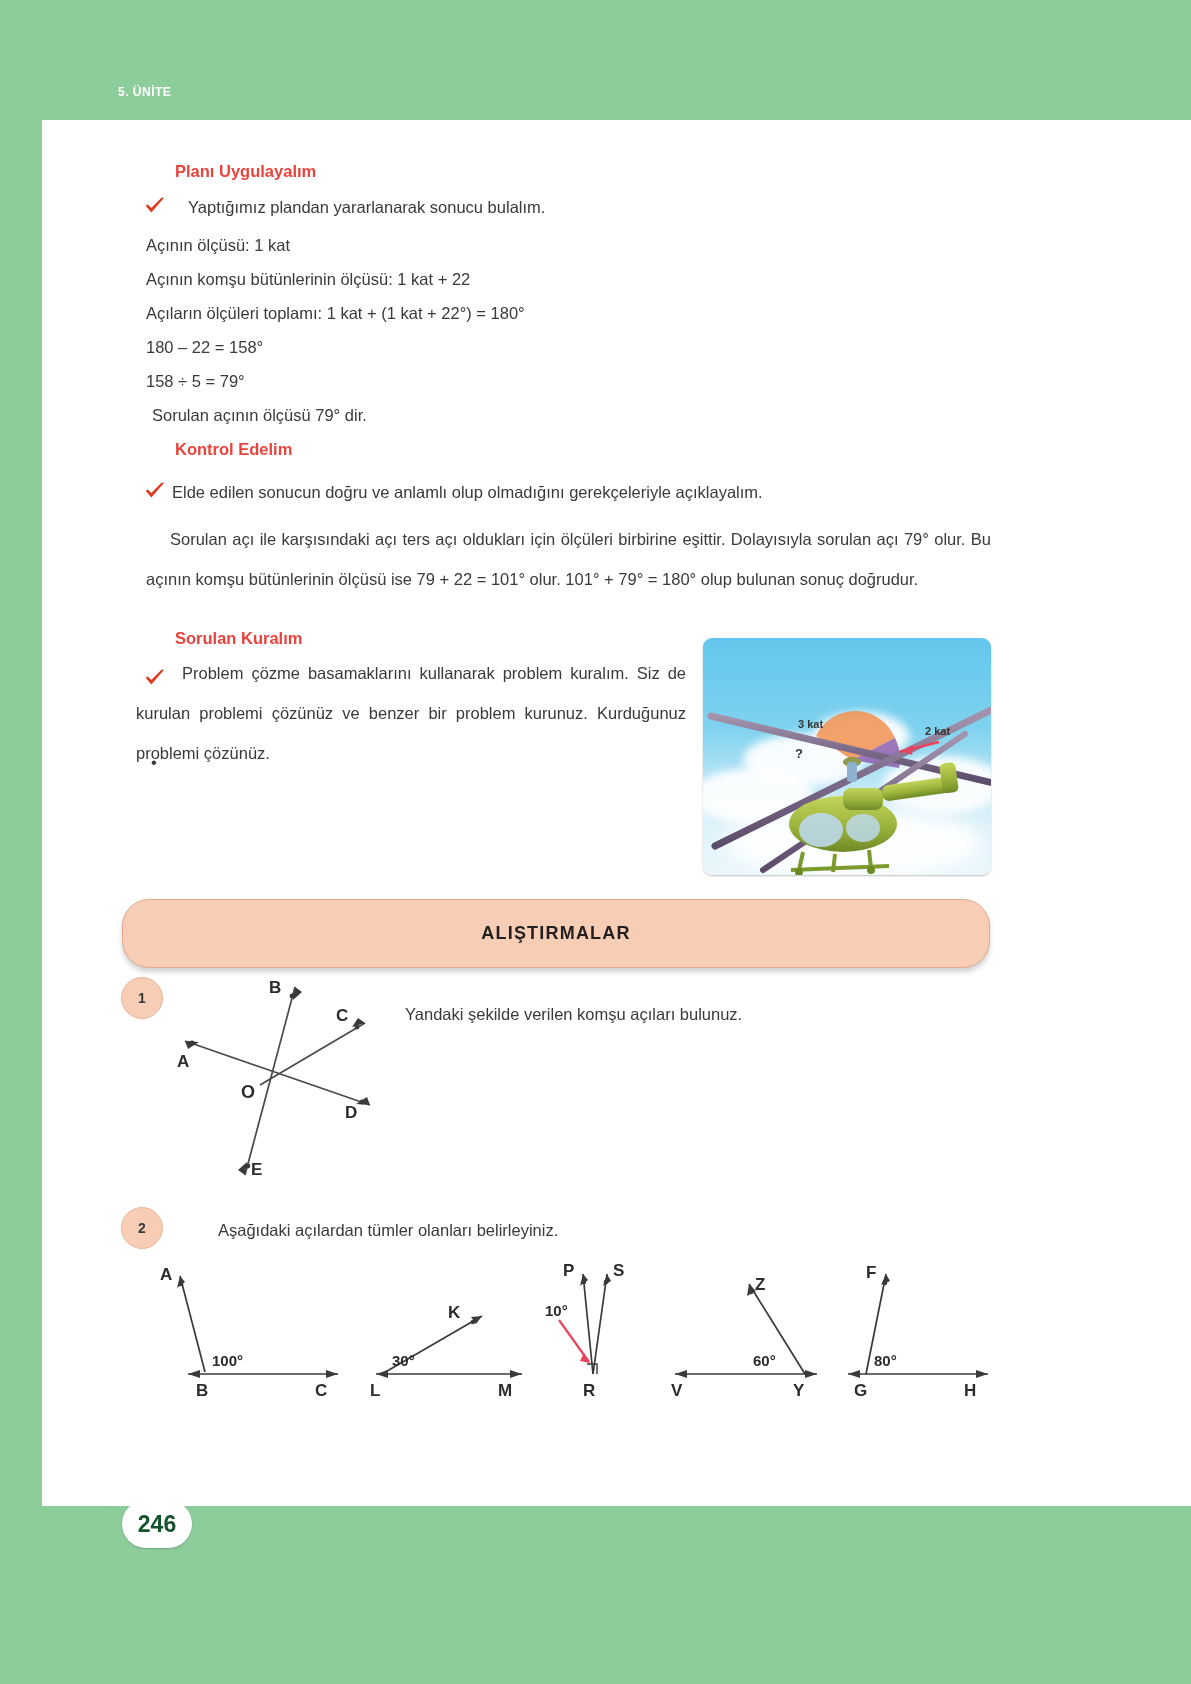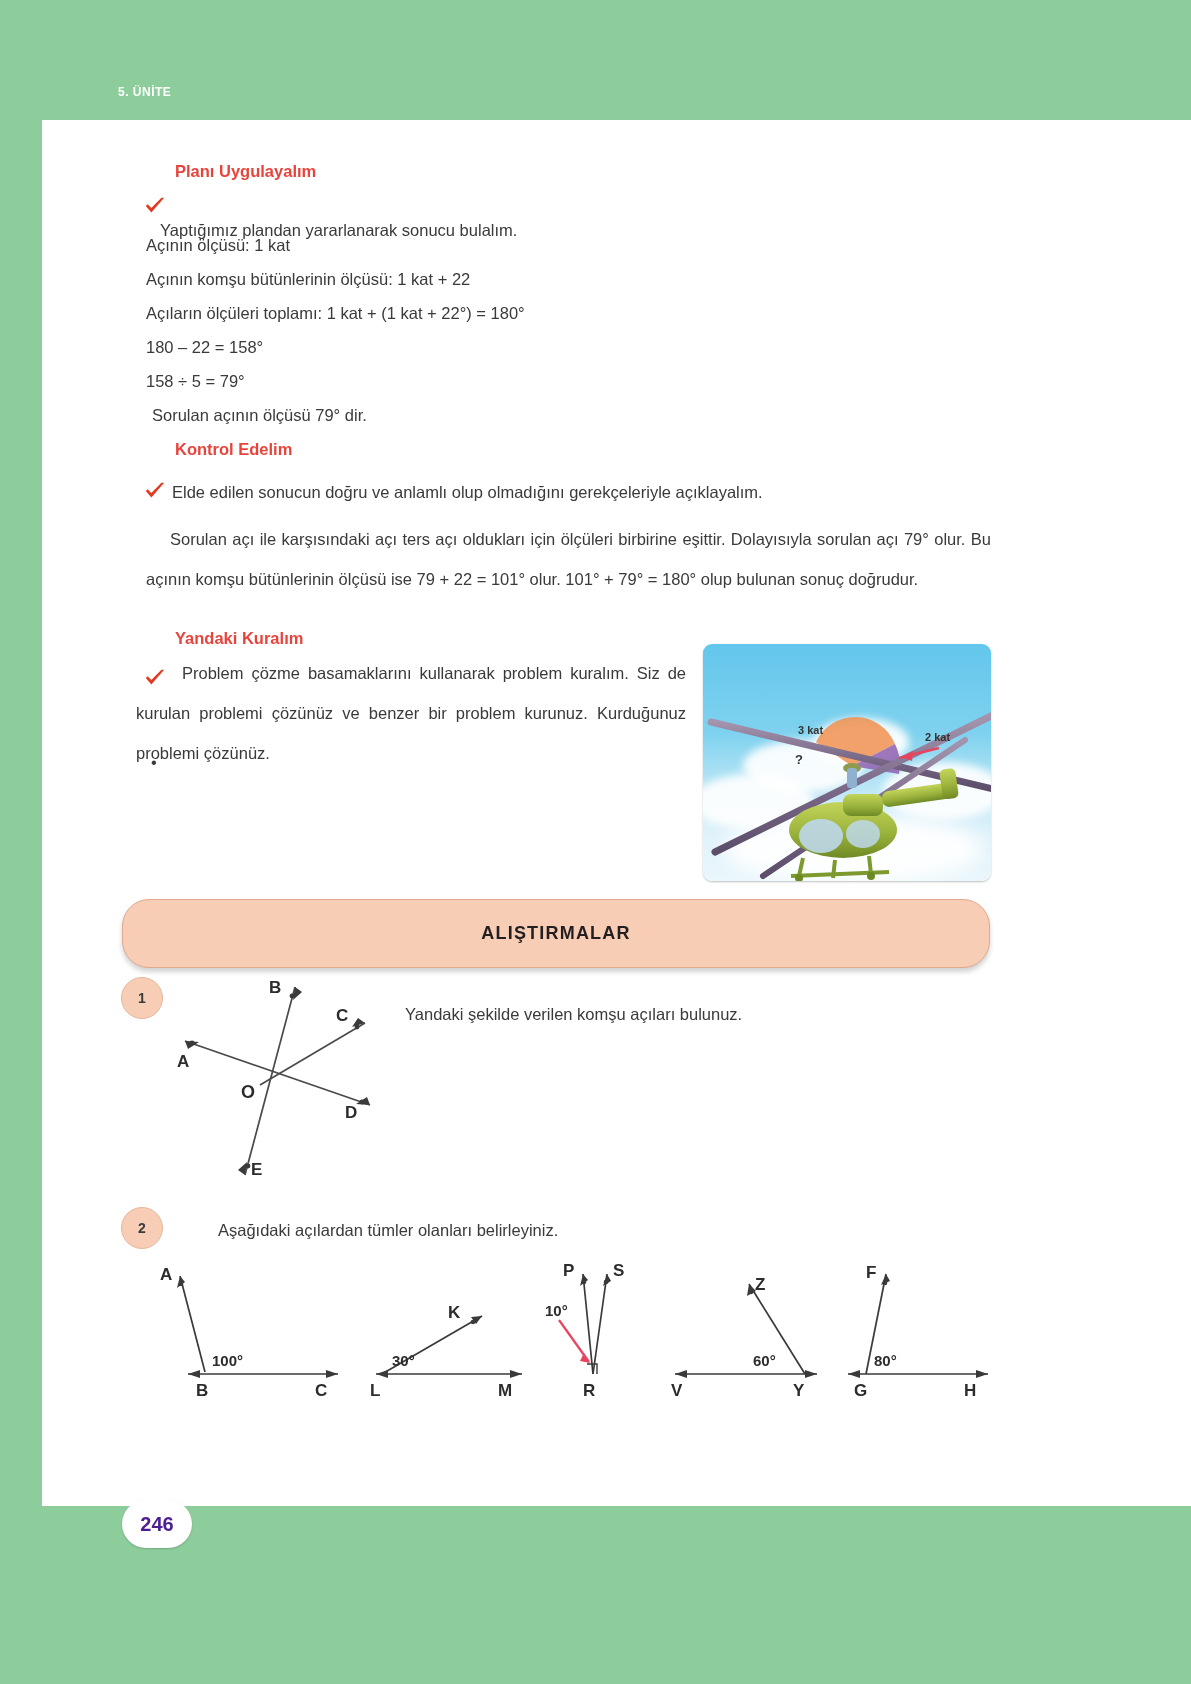--- a/index.html
+++ b/index.html
@@ -87,21 +87,20 @@
   }
   
   .heli-box {
     position: absolute;
     left: 703px; top: 638px;
     width: 288px; height: 237px;
     border-radius: 9px;
     overflow: hidden;
     background: linear-gradient(to bottom, #63c6ec 0%, #7fd2ef 38%, #bfe7f6 62%, #dff2fa 80%, #eaf7fc 100%);
     box-shadow: 0 1px 2px rgba(0,0,0,.25);
-    margin-top: 6px;
   }
   .cloud {
     position: absolute;
     background: #ffffff;
     border-radius: 50%;
     filter: blur(4px);
     opacity: .92;
   }
   .ex-banner {
     position: absolute;
@@ -141,23 +140,23 @@
   }
   .pagenum {
     position: absolute;
     left: 122px; top: 1500px;
     width: 70px; height: 48px;
     border-radius: 24px;
     background: #ffffff;
     display: flex;
     align-items: center;
     justify-content: center;
-    font-size: 20px;
+    font-size: 23px;
     font-weight: bold;
-    color: #4c1d95;
+    color: #14532d;
     box-shadow: 0 1px 2px rgba(0,0,0,.18);
   }
   svg { display: block; }
 </style>
 </head>
 <body>
 
 <div class="page-bg"></div>
 <div class="top-above"></div>
 <div class="top-header"></div>
@@ -167,39 +166,39 @@
 
 <div class="unit-label">5. ÜNİTE</div>
 
 <div class="content">
 
   <div class="red-head" style="left:175px; top:162px;">Planı Uygulayalım</div>
 
   <svg class="check" style="left:144px; top:196px;" viewBox="0 0 24 24">
     <path d="M2 11 L8 18 L22 2 L19 2 L8 13 L4 9 Z" fill="#e03a20"></path>
   </svg>
-  <div class="body-line" style="left:160px; top:198px;margin-top:23px;">Yaptığımız plandan yararlanarak sonucu bulalım.</div>
+  <div class="body-line" style="left:188px; top:198px;">Yaptığımız plandan yararlanarak sonucu bulalım.</div>
 
   <div class="body-line" style="left:146px; top:236px;">Açının ölçüsü: 1 kat</div>
   <div class="body-line" style="left:146px; top:270px;text-align:right;">Açının komşu bütünlerinin ölçüsü: 1 kat + 22</div>
   <div class="body-line" style="left:146px; top:304px;">Açıların ölçüleri toplamı: 1 kat + (1 kat + 22°) = 180°</div>
   <div class="body-line" style="left:146px; top:338px;">180 – 22 = 158°</div>
   <div class="body-line" style="left:146px; top:372px;">158 ÷ 5 = 79°</div>
   <div class="body-line" style="left:152px; top:406px;">Sorulan açının ölçüsü 79° dir.</div>
 
   <div class="red-head" style="left:175px; top:440px;">Kontrol Edelim</div>
 
   <svg class="check" style="left:144px; top:481px;" viewBox="0 0 24 24">
     <path d="M2 11 L8 18 L22 2 L19 2 L8 13 L4 9 Z" fill="#e03a20"></path>
   </svg>
   <div class="body-line" style="left:172px; top:483px;">Elde edilen sonucun doğru ve anlamlı olup olmadığını gerekçeleriyle açıklayalım.</div>
 
   <div class="para" style="left:146px; top:519px; width:845px; text-indent:24px;">Sorulan açı ile karşısındaki açı ters açı oldukları için ölçüleri birbirine eşittir. Dolayısıyla sorulan açı 79° olur. Bu açının komşu bütünlerinin ölçüsü ise 79 + 22 = 101° olur. 101° + 79° = 180° olup bulunan sonuç doğrudur.</div>
 
-  <div class="red-head" style="left:175px; top:629px;">Yandaki Kuralım</div>
+  <div class="red-head" style="left:175px; top:629px;">Sorulan Kuralım</div>
 
   <svg class="check" style="left:144px; top:668px;" viewBox="0 0 24 24">
     <path d="M2 11 L8 18 L22 2 L19 2 L8 13 L4 9 Z" fill="#e03a20"></path>
   </svg>
   <div class="para" style="left:136px; top:653px; width:550px; text-indent:46px;">Problem çözme basamaklarını kullanarak problem kuralım. Siz de kurulan problemi çözünüz ve benzer bir problem kurunuz. Kurduğunuz problemi çözünüz.</div>
 
   <div class="body-line" style="left:151px; top:753px;">•</div>
 
   <div class="heli-box">
 

